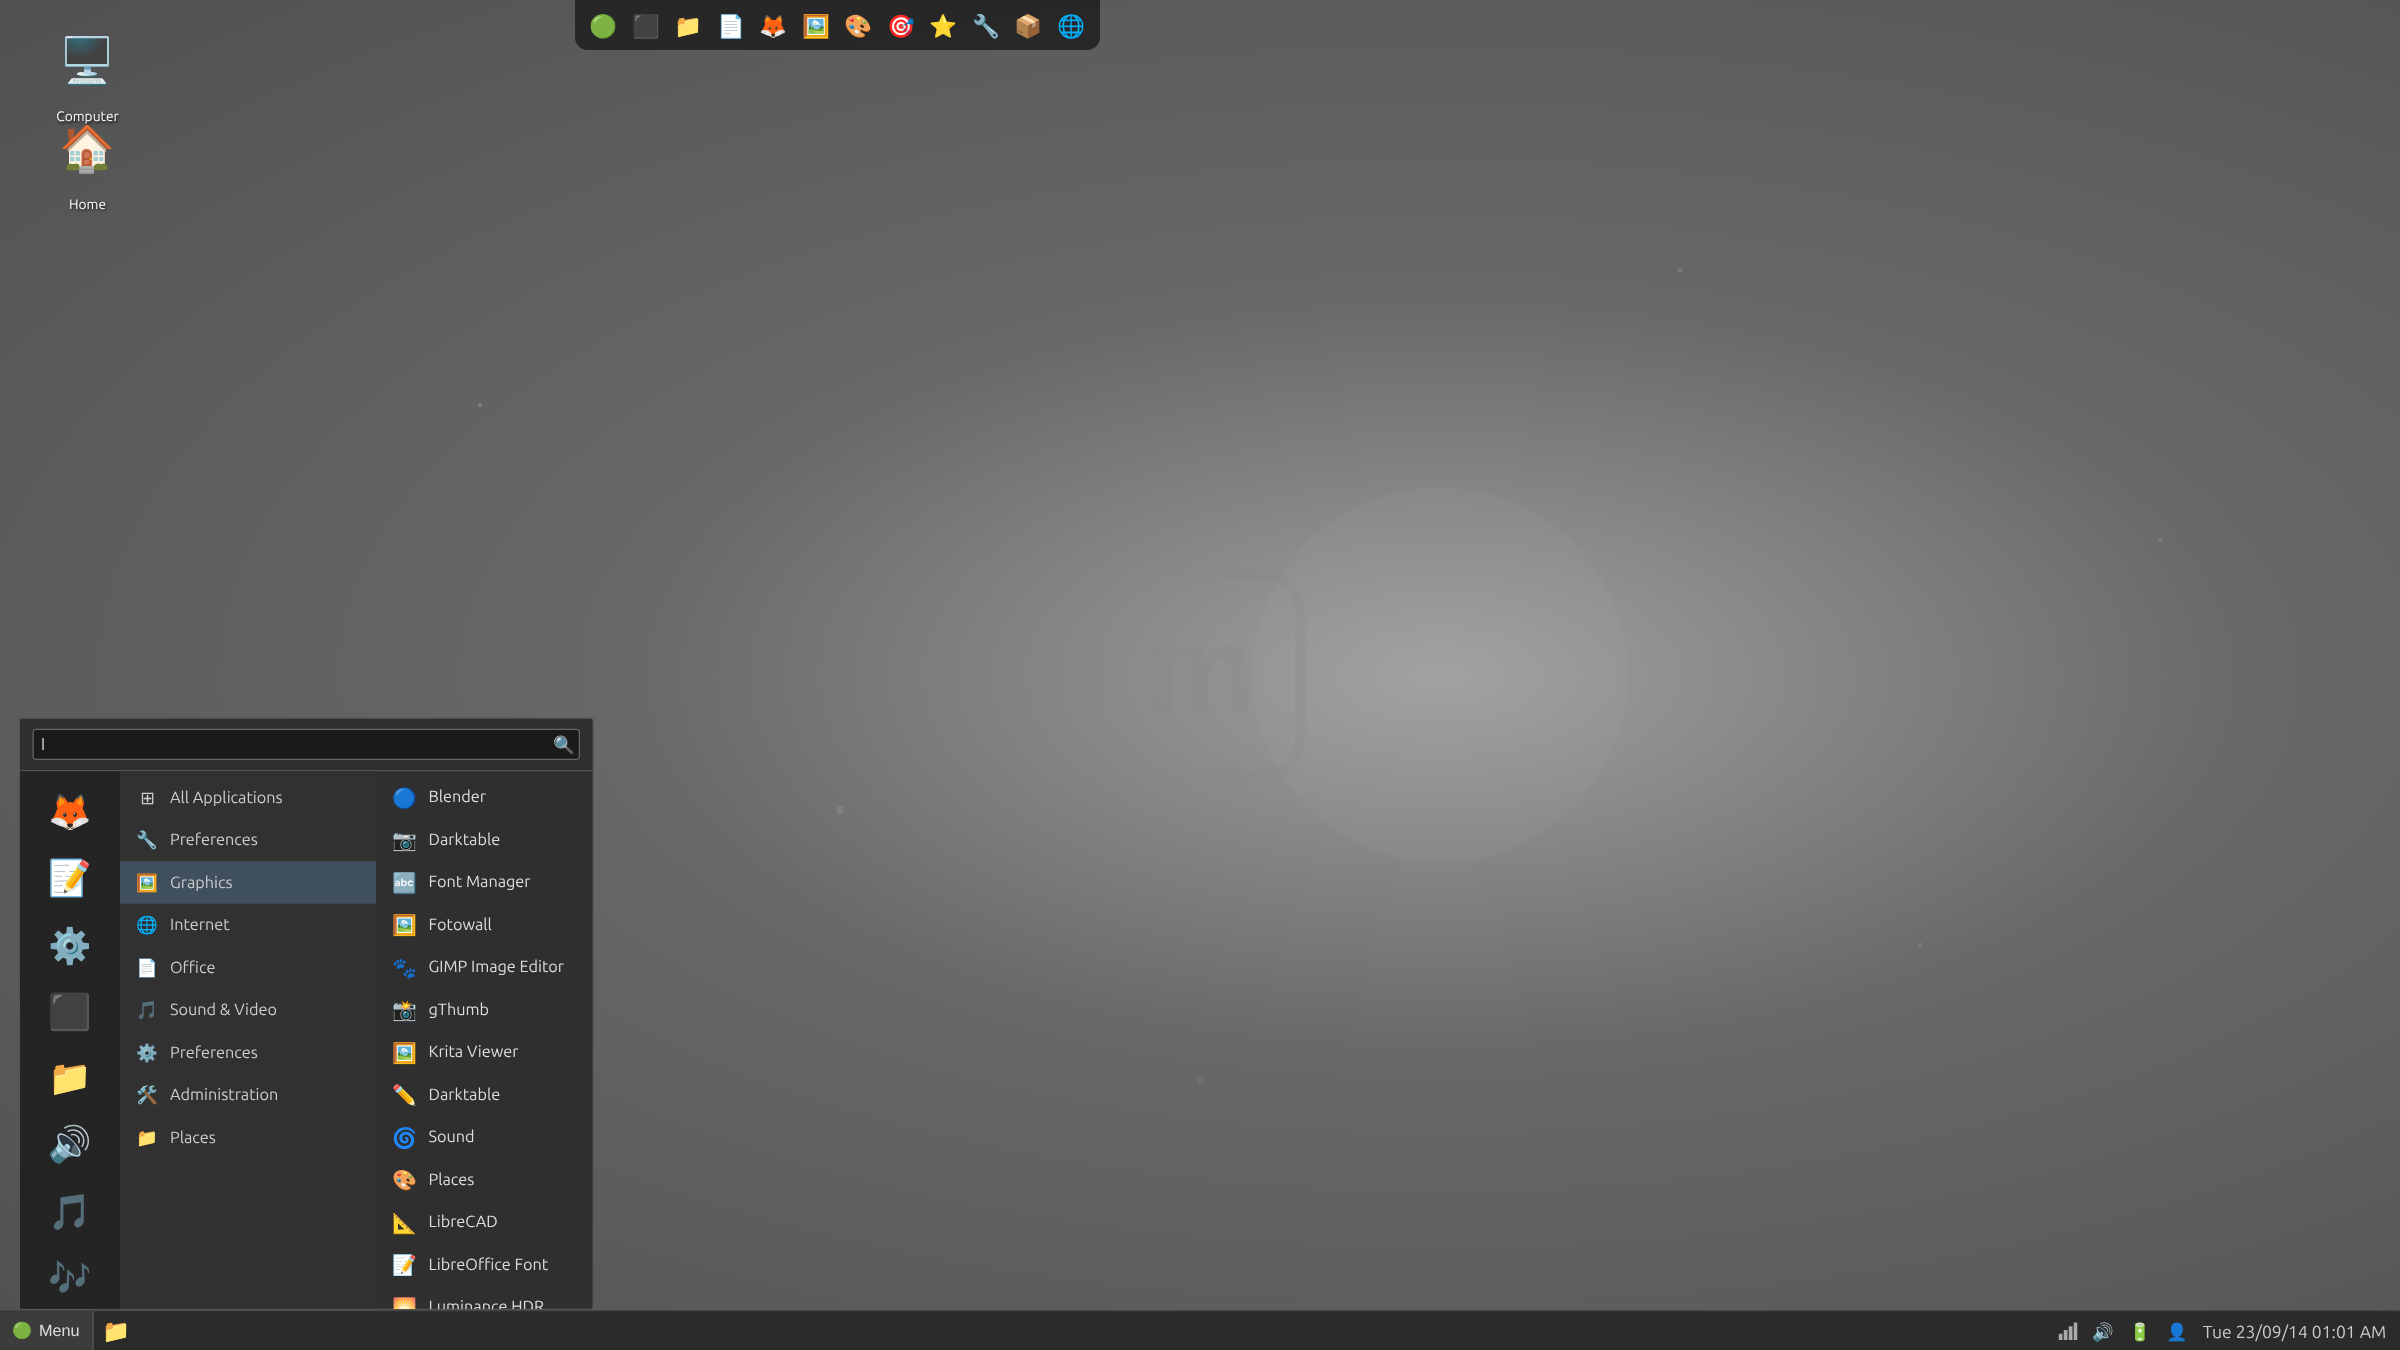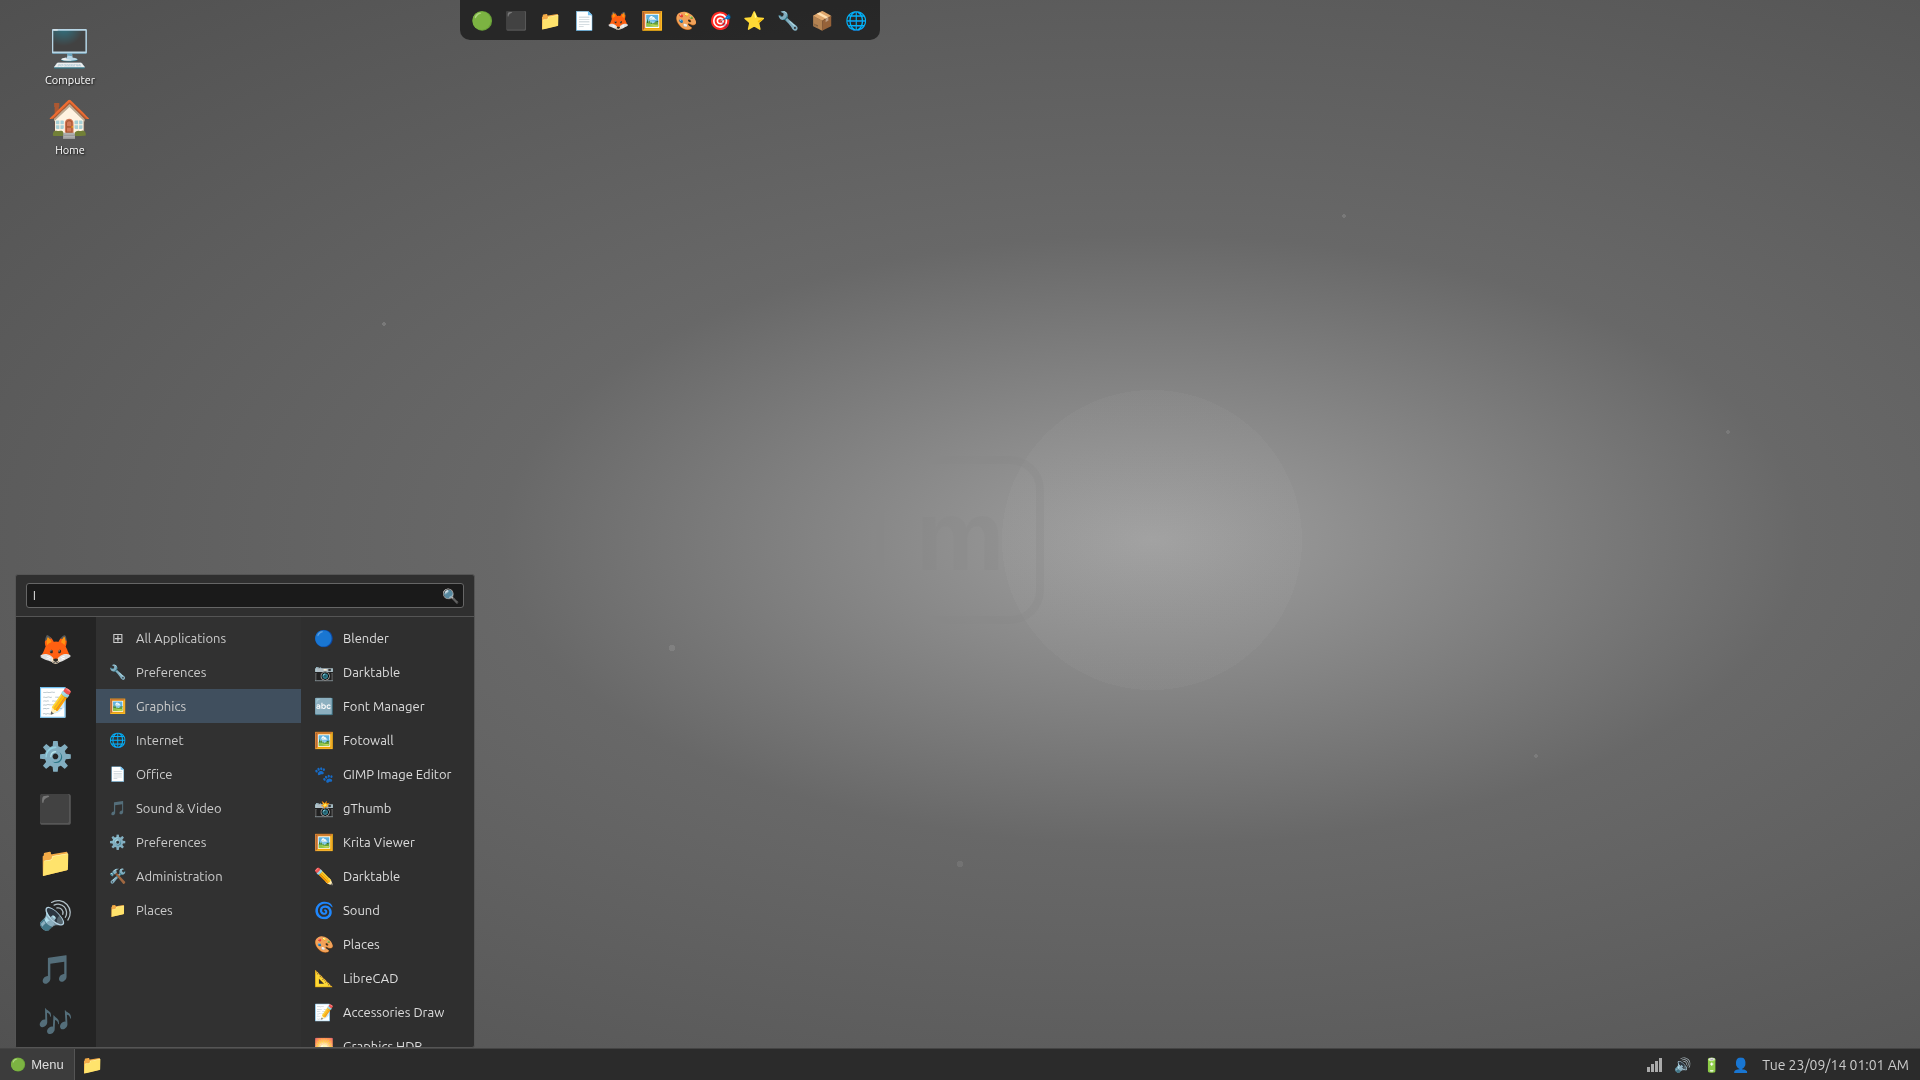--- a/index.html
+++ b/index.html
@@ -64,21 +64,21 @@
       display: flex;
       align-items: center;
       justify-content: center;
       font-size: 36px;
     }
     .desktop-icon .icon-label {
       color: white;
       font-size: 11px;
       text-align: left;
       text-shadow: 1px 1px 2px rgba(0,0,0,0.8);
-      margin-top: 2px;
+      margin-top: 16px;
       word-break: break-word;
     }
 
     
     #bottom-panel {
       position: absolute;
       bottom: 0;
       left: 0;
       right: 0;
       height: 32px;
@@ -427,25 +427,25 @@
         <div class="app-item">
           <div class="app-icon">🎨</div>
           <span>Places</span>
         </div>
         <div class="app-item">
           <div class="app-icon">📐</div>
           <span>LibreCAD</span>
         </div>
         <div class="app-item">
           <div class="app-icon">📝</div>
-          <span>Accessories Draw</span>
+          <span>LibreOffice Font</span>
         </div>
         <div class="app-item">
           <div class="app-icon">🌅</div>
-          <span>Graphics HDR</span>
+          <span>Luminance HDR</span>
         </div>
       </div>
     </div>
   </div>
 
   <div id="bottom-panel">
     <button id="menu-button">
       <span>🟢</span>
       <span>Menu</span>
     </button>

